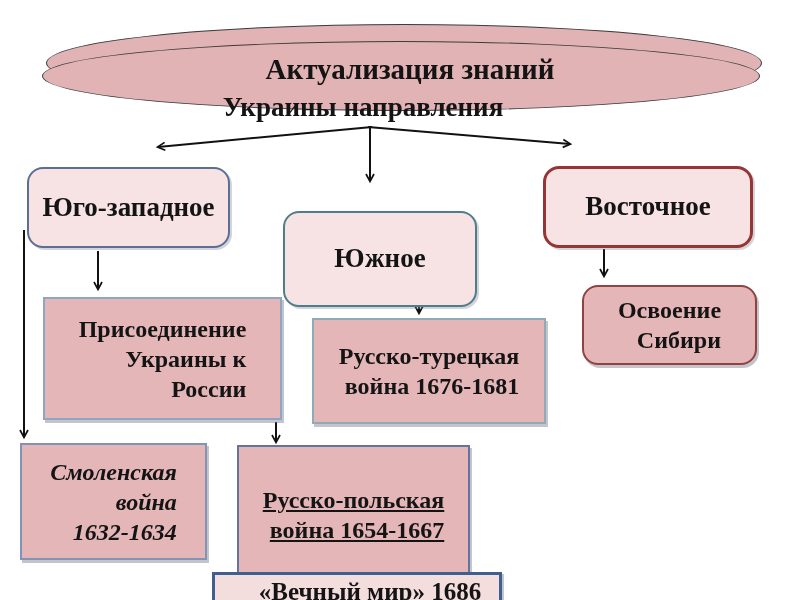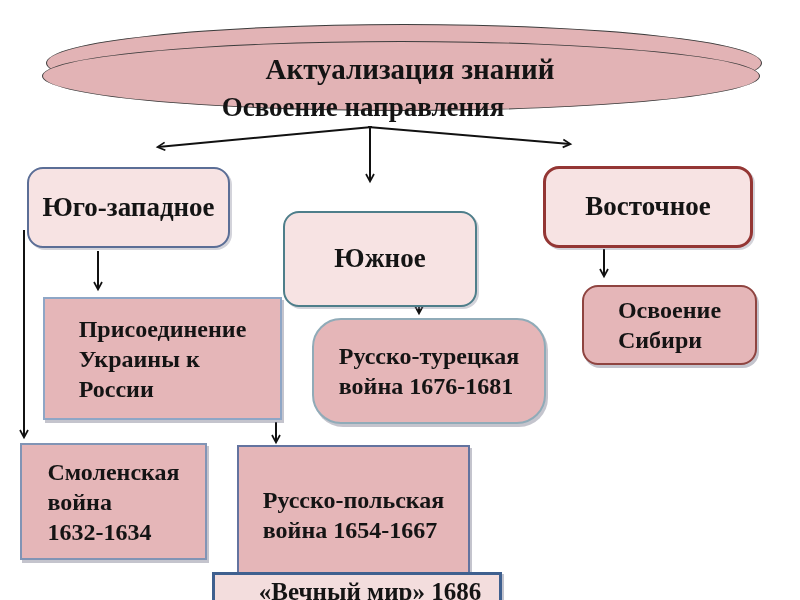--- a/index.html
+++ b/index.html
@@ -18,21 +18,21 @@
   .slide-title {
     position:absolute; text-align:center; font-weight:bold;
     font-size:29px; letter-spacing:0px; z-index:3;
   }
   .slide-subtitle {
     position:absolute; text-align:center; font-weight:bold;
     font-size:27px; z-index:3;
   }
   .box {
     position:absolute; display:flex; align-items:center; justify-content:center;
-    text-align:left; font-weight:bold; z-index:2;
+    text-align:right; font-weight:bold; z-index:2;
     box-sizing:border-box;
   }
   .label { white-space:pre-line; line-height:1.25; }
   .rounded {
     background:var(--node-light-fill,#f7e3e3);
     border-radius:16px; font-size:27px;
     box-shadow:2px 2px 0 rgba(130,130,150,.35);
   }
   .rect {
     background:var(--node-dark-fill,#e5b6b8);
@@ -58,21 +58,21 @@
 </head>
 <body>
 
 <div class="stage">
 
   <div class="ellipse" style="left:46px; top:1px; width:714px; height:76px;"></div>
   <div class="ellipse" style="left:42px; top:18px; width:716px; height:68px;"></div>
 
   <div class="slide-title" style="left:110px; top:30px; width:600px;">Актуализация знаний</div>
 
-  <div class="slide-subtitle" style="left:63px; top:69px; width:600px;">Освоение направления</div>
+  <div class="slide-subtitle" style="left:63px; top:69px; width:600px;">Украины направления</div>
 
   <svg class="connectors" width="800" height="600" viewBox="0 0 800 600">
     <defs>
       <marker id="ah" markerWidth="13" markerHeight="12" refX="8" refY="5" orient="auto" markerUnits="userSpaceOnUse">
         <path d="M1,1 L8.5,5 L1,9" fill="none" stroke="#111111" stroke-width="1.7"></path>
       </marker>
     </defs>
     <g stroke="#111111" stroke-width="2" fill="none">
       <line x1="372" y1="104" x2="158" y2="124" marker-end="url(#ah)"></line>
       <line x1="368" y1="104" x2="570" y2="121" marker-end="url(#ah)"></line>
@@ -97,32 +97,32 @@
   <div class="box rounded b-east" style="left:543px; top:143px; width:210px; height:82px;">
     <span class="label">Восточное</span>
   </div>
 
   <div class="box rect b-ukraine" style="left:43px; top:274px; width:239px; height:123px;">
     <span class="label">Присоединение
 Украины к
 России</span>
   </div>
 
-  <div class="box rect b-turkish" style="left:312px; top:295px; width:234px; height:106px;border-radius:29px;">
+  <div class="box rect b-turkish" style="left:312px; top:295px; width:234px; height:106px;">
     <span class="label">Русско-турецкая
 война 1676-1681</span>
   </div>
 
-  <div class="box rect b-smolensk" style="left:20px; top:420px; width:187px; height:117px;">
+  <div class="box rect b-smolensk" style="left:20px; top:420px; width:187px; height:117px;font-style:italic;">
     <span class="label">Смоленская
 война
 1632-1634</span>
   </div>
 
-  <div class="box rect b-polish" style="left:237px; top:422px; width:233px; height:140px;">
+  <div class="box rect b-polish" style="left:237px; top:422px; width:233px; height:140px;text-decoration:underline;">
     <span class="label">Русско-польская
 война 1654-1667</span>
   </div>
 
   <div class="box rect b-siberia" style="left:582px; top:262px; width:175px; height:80px;border-radius:16px;">
     <span class="label">Освоение
 Сибири</span>
   </div>
 
   <div class="box eternal" style="left:212px; top:549px; width:290px; height:40px;padding-left:26px;">

